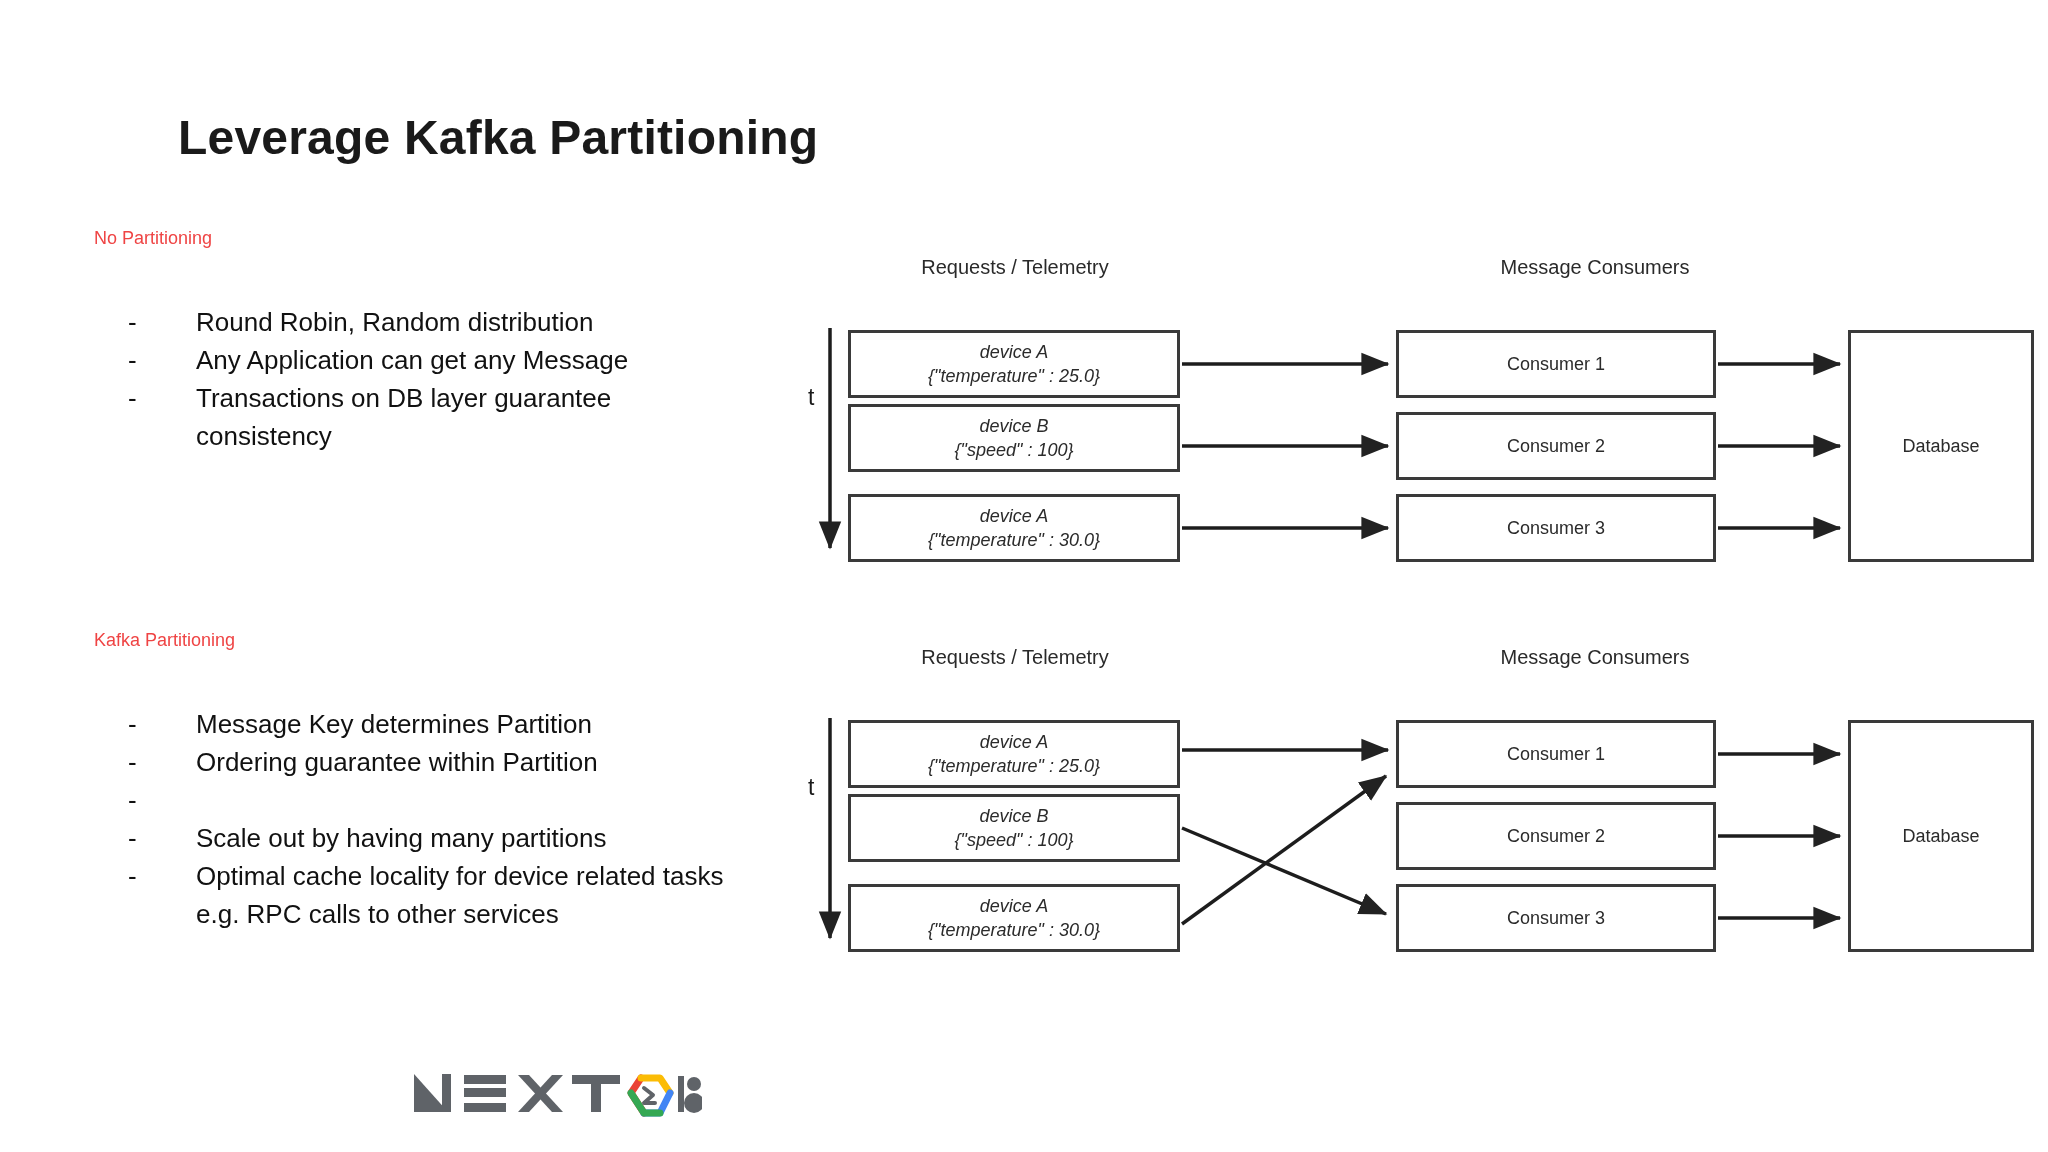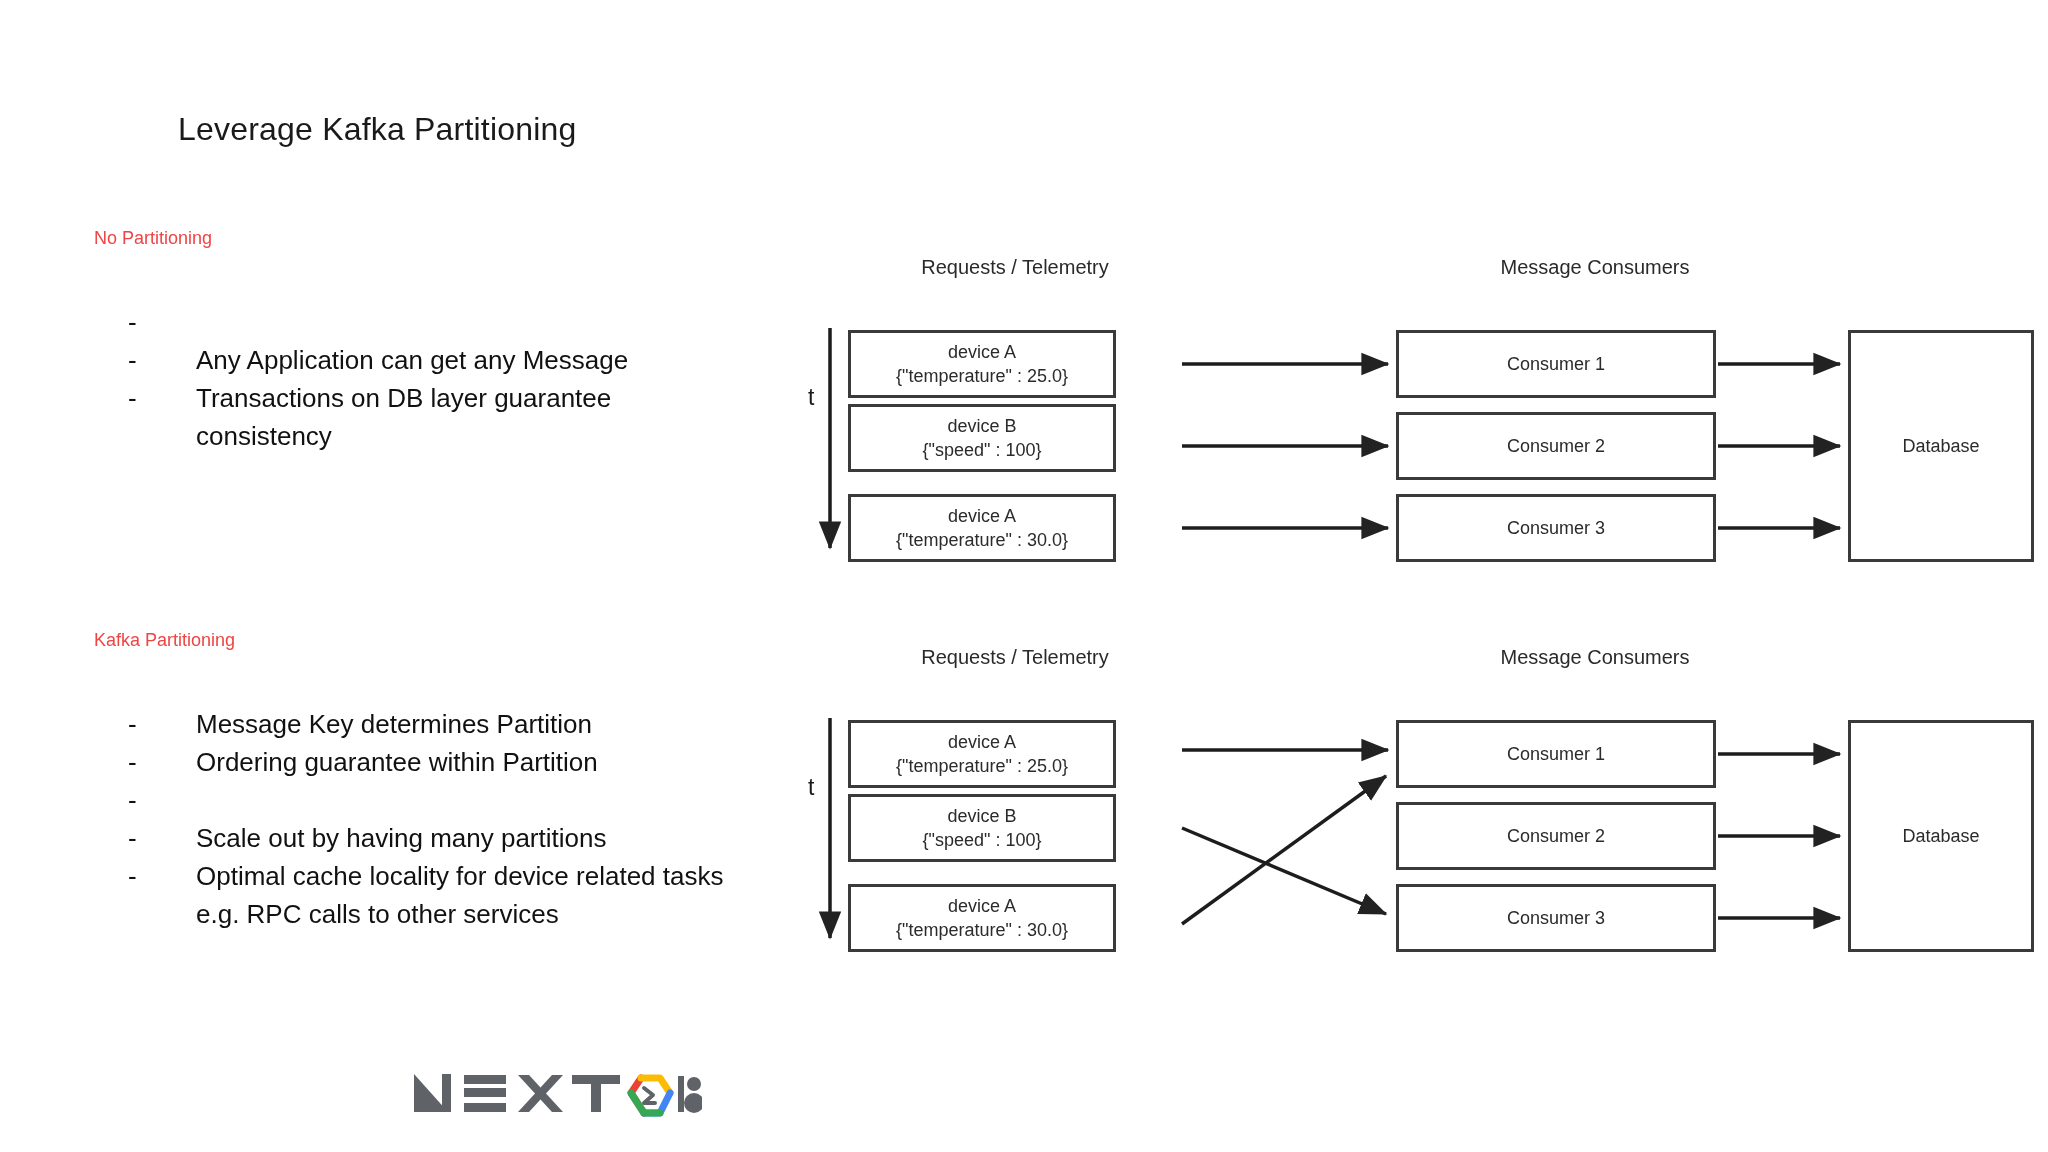--- a/index.html
+++ b/index.html
@@ -14,22 +14,22 @@
     overflow: hidden;
     font-family: "Liberation Sans", sans-serif;
     color: #000000;
   }
 
   
   #slide-title {
     position: absolute;
     left: 178px;
     top: 112px;
-    font-size: 32px;
-    font-weight: 400;
+    font-size: 48px;
+    font-weight: 700;
     line-height: 1.1;
     color: #1a1a1a;
     letter-spacing: 0.2px;
     white-space: nowrap;
   }
 
   
   .section-heading {
     position: absolute;
     font-size: 18px;
@@ -102,21 +102,21 @@
     flex-direction: column;
     align-items: center;
     justify-content: center;
     font-size: 18px;
     line-height: 24px;
     color: #2b2b2b;
     text-align: center;
   }
 
   
-  .msg-box { left: 48px; width: 268px; height: 68px; }
+  .msg-box { left: 48px; width: 332px; height: 68px; font-style: italic; }
   .msg-box.row1 { top: 74px; }
   .msg-box.row2 { top: 148px; }
   .msg-box.row3 { top: 238px; }
 
   
   .consumer-box { left: 596px; width: 320px; height: 68px; }
   .consumer-box.row1 { top: 74px; }
   .consumer-box.row2 { top: 156px; }
   .consumer-box.row3 { top: 238px; }
 
@@ -150,20 +150,21 @@
 </head>
 <body>
 
 <div id="slide-title">Leverage Kafka Partitioning</div>
 
 <div id="section-no-partitioning-heading" class="section-heading">No Partitioning</div>
 
 <ul id="bullets-no-partitioning" class="bullet-list">
   <li class="bullet-item">
     <span class="bullet-dash">-</span>
+    <span class="bullet-text">Round Robin, Random distribution</span>
   </li>
   <li class="bullet-item">
     <span class="bullet-dash">-</span>
     <span class="bullet-text">Any Application can get any Message</span>
   </li>
   <li class="bullet-item">
     <span class="bullet-dash">-</span>
     <span class="bullet-text">Transactions on DB layer guarantee consistency</span>
   </li>
 </ul>

